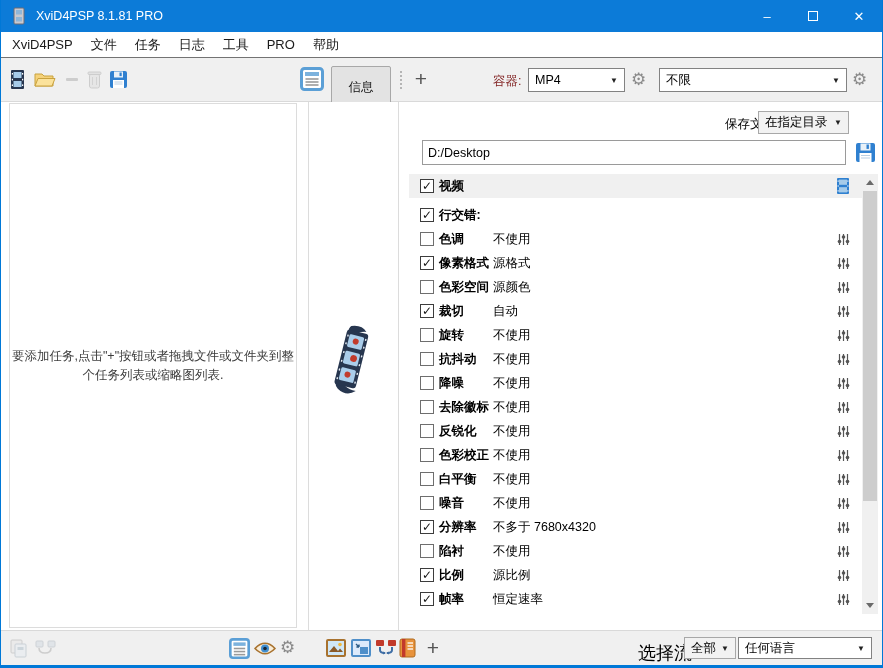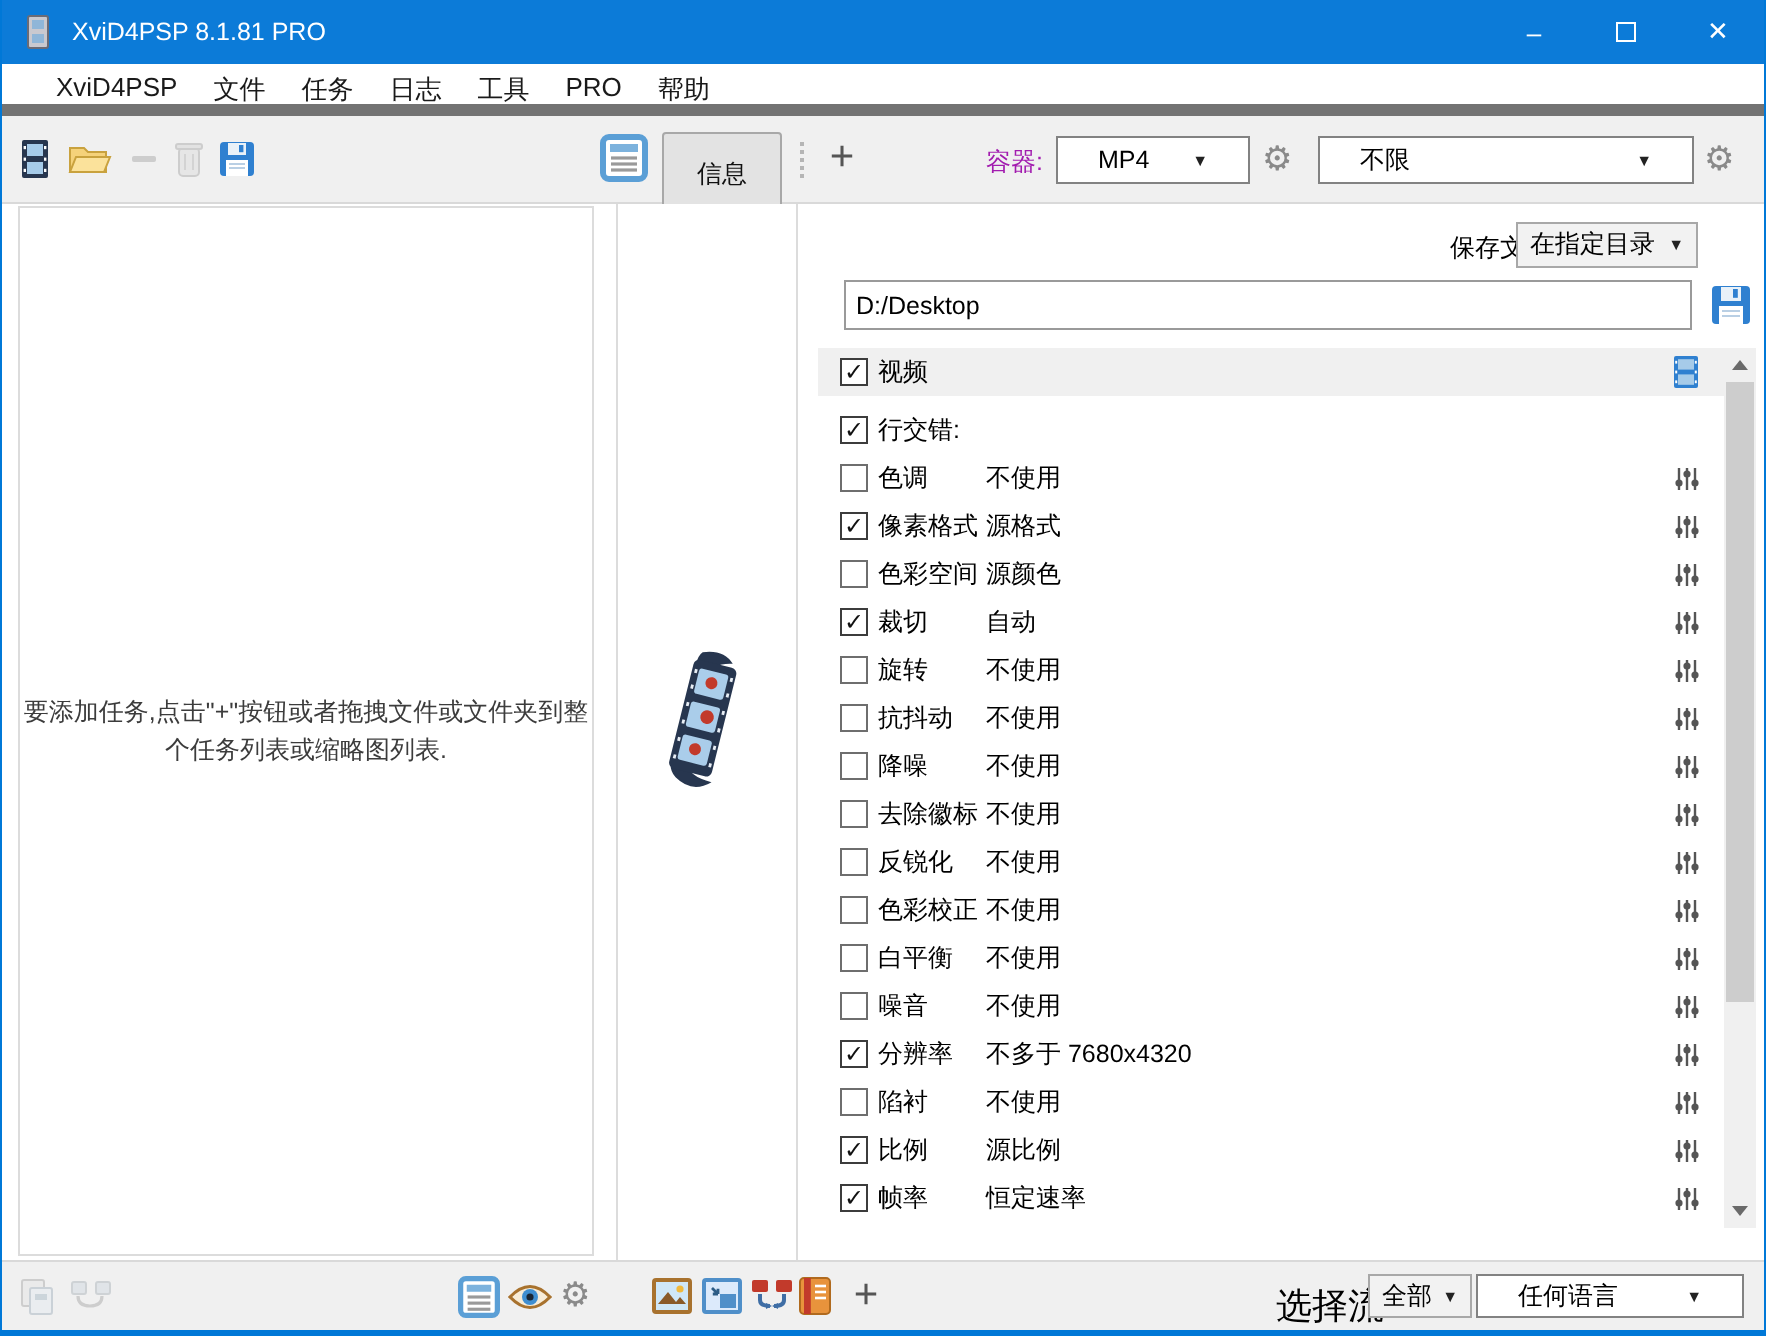--- a/index.html
+++ b/index.html
@@ -11,53 +11,53 @@
     overflow:hidden; font-size:12.5px; color:#000;
   }
   
   .titlebar { position:absolute; left:0; top:0; width:100%; height:32px; background:#0c7bd8; display:flex; align-items:center; }
   .titlebar .appicon { margin:0 8px 0 9px; width:18px; height:18px; }
   .titlebar .title { color:#fff; font-size:12.5px; }
   .wincontrols { position:absolute; right:0; top:0; height:32px; display:flex; }
   .wincontrols .wbtn { width:46px; height:32px; display:flex; align-items:center; justify-content:center; color:#fff; font-size:13px; cursor:default; }
   .maxglyph { width:10px; height:10px; border:1px solid #fff; display:inline-block; }
   
-  .menubar { position:absolute; left:0; top:32px; width:100%; height:26px; background:#fff; display:flex; align-items:flex-start; padding-left:18px; border-bottom:6px solid #737373;}
+  .menubar { position:absolute; left:0; top:32px; width:100%; height:26px; background:#fff; display:flex; align-items:center; padding-left:2px; border-bottom:1px solid #737373;}
   .menuitem { padding:4px 9px; font-size:13px; color:#1a1a1a; }
   
   .toolbar { position:absolute; left:0; top:58px; width:100%; height:44px; background:#f0f0f0; border-bottom:1px solid #d9d9d9; }
   .tbtn { position:absolute; display:flex; align-items:center; justify-content:center; }
   .dim { opacity:.4; filter:grayscale(60%); }
   .gear { font-size:17px; color:#8a8a8a; line-height:1; }
   .plusbtn { font-size:21px; color:#555; font-weight:400; }
   .infobtn { background:#e3e3e3; border:1px solid #a8a8a8; border-radius:2px; font-size:12.5px; color:#111; }
   .grip { position:absolute; width:3px; height:18px; border-left:2px dotted #b5b5b5; }
-  .combo { position:absolute; background:#fff; border:1px solid #828282; display:flex; align-items:center; padding:0 20px; font-size:12.5px; }
+  .combo { position:absolute; background:#fff; border:1px solid #828282; display:flex; align-items:center; padding:0 6px; font-size:12.5px; }
   .combo .arrow, .ddbtn .arrow { margin-left:auto; font-size:8px; color:#222; }
   .ddbtn { position:absolute; background:#f2f2f2; border:1px solid #a8a8a8; display:flex; align-items:center; padding:0 6px; font-size:12.5px; }
-  .tlabel { position:absolute; font-size:12.5px; color:#a21caf; }
+  .tlabel { position:absolute; font-size:12.5px; color:#7f1d1d; }
   
   .main { position:absolute; left:0; top:102px; width:100%; height:528px; background:#fff; }
   .leftpanel { position:absolute; left:8px; top:1px; width:288px; height:525px; border:1px solid #dcdcdc; display:flex; align-items:center; justify-content:center; }
   .hint { width:286px; text-align:center; color:#3c3c3c; font-size:12.5px; line-height:1.45; }
   .midcol { position:absolute; left:307px; top:0; width:91px; height:528px; border-left:1px solid #dcdcdc; border-right:1px solid #dcdcdc; }
   .watermark { position:absolute; left:20px; top:222px; }
   .rightpanel { position:absolute; left:399px; top:0; width:478px; height:528px; }
   .saverow-label { position:absolute; left:281px; top:14px; font-size:12.5px;margin-left:44px; }
   .savemode { left:358px; top:9px; width:91px; height:23px; }
   .pathinput { position:absolute; left:22px; top:38px; width:424px; height:25px; border:1px solid #9a9a9a; font-size:12.5px; padding:0 5px; font-family:"Liberation Sans","DejaVu Sans",sans-serif; color:#000; background:#fff; }
   .savebtn { position:absolute; left:452px; top:38px; width:26px; height:25px; display:flex; align-items:center; justify-content:center; }
   
   .slist { position:absolute; left:9px; top:72px; width:453px; height:440px; background:#fff; overflow:hidden; }
   .srow { position:relative; height:24px; display:flex; align-items:center; }
   .srow.header { background:#f0f0f0; height:24px; }
   .sgap { height:5px; }
   .cbx { position:absolute; left:11px; width:14px; height:14px; border:1px solid #6e6e6e; background:#fff; font-size:12px; line-height:12px; text-align:center; color:#111; }
   .cbx.checked { border-color:#3c3c3c; font-weight:bold; }
-  .slabel { position:absolute; left:30px; white-space:nowrap; }
+  .slabel { position:absolute; left:30px; white-space:nowrap;font-weight:bold; }
   .svalue { position:absolute; left:84px; white-space:nowrap; }
   .rowicon { position:absolute; right:12px; top:4px; }
   .filtericon { position:absolute; right:12px; top:6px; }
   
   .scrollbar { position:absolute; left:462px; top:72px; width:16px; height:440px; background:#f0f0f0; }
   .sarrow { position:absolute; left:4px; width:0; height:0; border-left:4px solid transparent; border-right:4px solid transparent; }
   .sarrow.up { top:6px; border-bottom:5px solid #6a6a6a; }
   .sarrow.down { bottom:6px; border-top:5px solid #6a6a6a; }
   .sthumb { position:absolute; left:1px; top:17px; width:14px; height:310px; background:#cdcdcd; }
   

